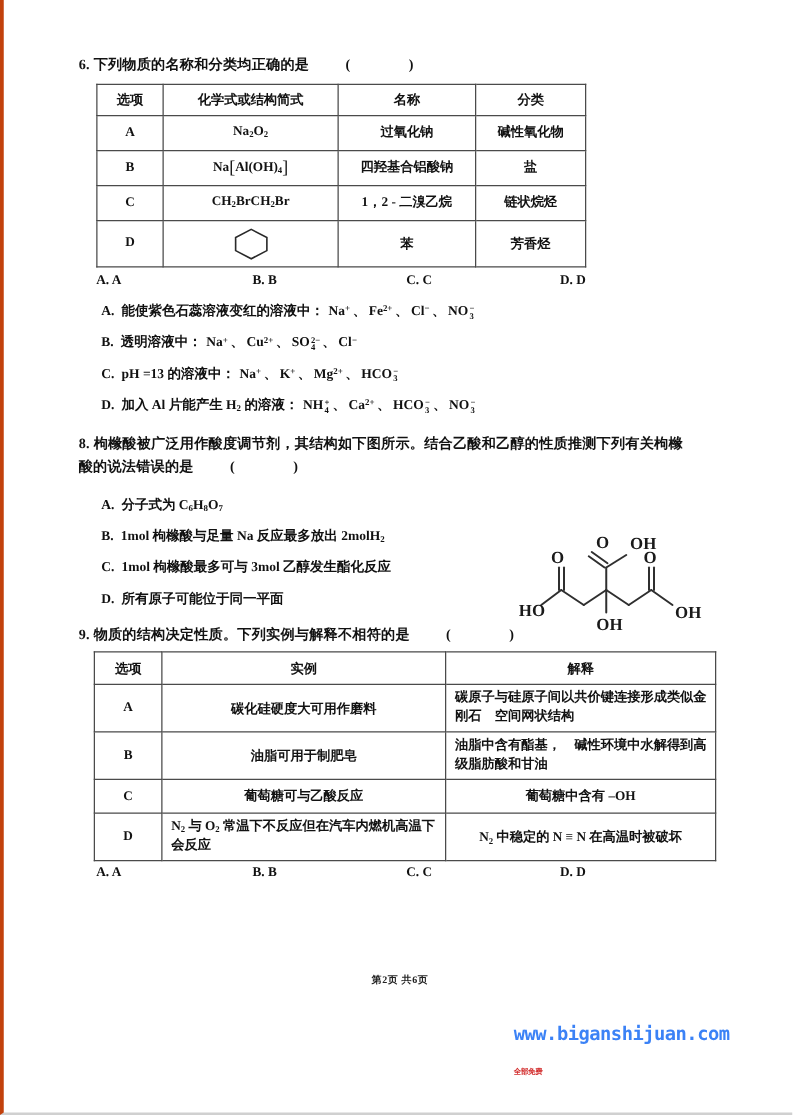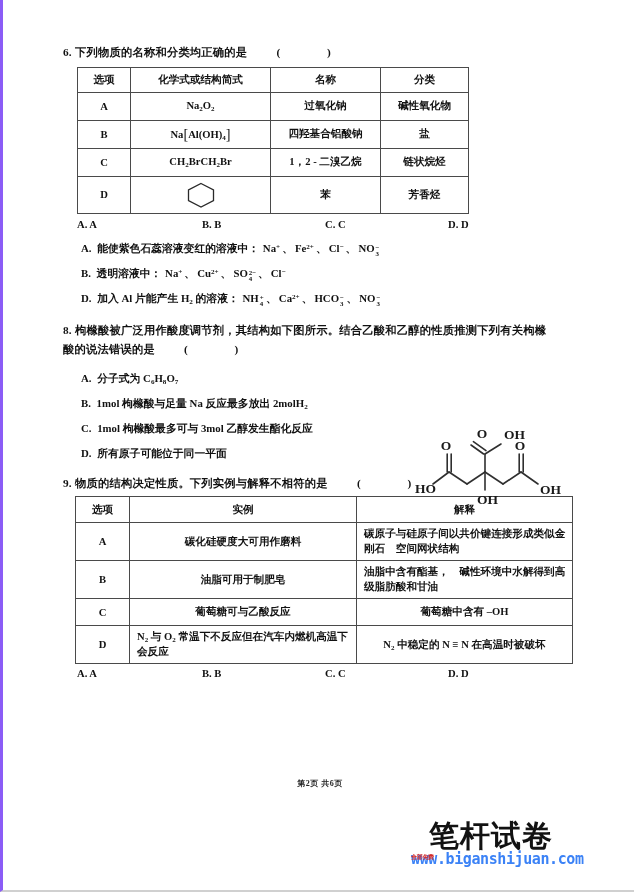--- a/index.html
+++ b/index.html
@@ -14,21 +14,21 @@
     font-family: "Liberation Serif", "DejaVu Serif", serif;
     color: #111;
     overflow: hidden;
   }
   .page {
     position: absolute;
     left: 0; top: 0;
     width: 634px;
     height: 892px;
     background: #fff;
-    border-left: 3px solid #8b5cf6;
+    border-left: 3px solid #c2410c;
     border-bottom: 2px solid #d0d0d0;
     box-sizing: border-box;
   }
   .content {
     position: absolute;
     left: 60px;
     top: 44px;
     width: 500px;
   }
 
@@ -252,20 +252,25 @@
       <span>能使紫色石蕊溶液变红的溶液中：</span>
       <span class="ion">Na<sup>+</sup></span><span class="sep">、</span><span class="ion">Fe<sup>2+</sup></span><span class="sep">、</span><span class="ion">Cl<sup>−</sup></span><span class="sep">、</span><span class="ion">NO<span class="sups"><i class="up">−</i><i class="dn">3</i></span>&nbsp;&nbsp;</span>
     </div>
 
     <div class="opt">
       <span class="lab">B.</span>
       <span>透明溶液中：</span>
       <span class="ion">Na<sup>+</sup></span><span class="sep">、</span><span class="ion">Cu<sup>2+</sup></span><span class="sep">、</span><span class="ion">SO<span class="sups"><i class="up">2−</i><i class="dn">4</i></span>&nbsp;&nbsp;&nbsp;</span><span class="sep">、</span><span class="ion">Cl<sup>−</sup></span>
     </div>
 
+    <div class="opt">
+      <span class="lab">C.</span>
+      <span>pH =13 的溶液中：</span>
+      <span class="ion">Na<sup>+</sup></span><span class="sep">、</span><span class="ion">K<sup>+</sup></span><span class="sep">、</span><span class="ion">Mg<sup>2+</sup></span><span class="sep">、</span><span class="ion">HCO<span class="sups"><i class="up">−</i><i class="dn">3</i></span>&nbsp;&nbsp;</span>
+    </div>
 
     <div class="opt">
       <span class="lab">D.</span>
       <span>加入 Al 片能产生 H<sub>2</sub> 的溶液：</span>
       <span class="ion">NH<span class="sups"><i class="up">+</i><i class="dn">4</i></span>&nbsp;&nbsp;</span><span class="sep">、</span><span class="ion">Ca<sup>2+</sup></span><span class="sep">、</span><span class="ion">HCO<span class="sups"><i class="up">−</i><i class="dn">3</i></span>&nbsp;&nbsp;</span><span class="sep">、</span><span class="ion">NO<span class="sups"><i class="up">−</i><i class="dn">3</i></span>&nbsp;&nbsp;</span>
     </div>
 
     <div class="qline" style="margin-top:16px;margin-bottom:2px;">
       <span>8.</span>
       <span>枸橼酸被广泛用作酸度调节剂，其结构如下图所示。结合乙酸和乙醇的性质推测下列有关枸橼</span>
@@ -376,17 +381,16 @@
         <text x="8" y="75">HO</text>
         <text x="70" y="86">OH</text>
         <text x="133" y="76">OH</text>
       </g>
     </svg>
   </div>
 
   <div class="footer">第2页  共6页</div>
 
   <div class="watermark">
-    <div class="wm-main">笔杆试卷</div>
     <div class="wm-url">www.biganshijuan.com</div>
     <div class="wm-badge">全部免费</div>
   </div>
 </div>
 
 </body></html>

